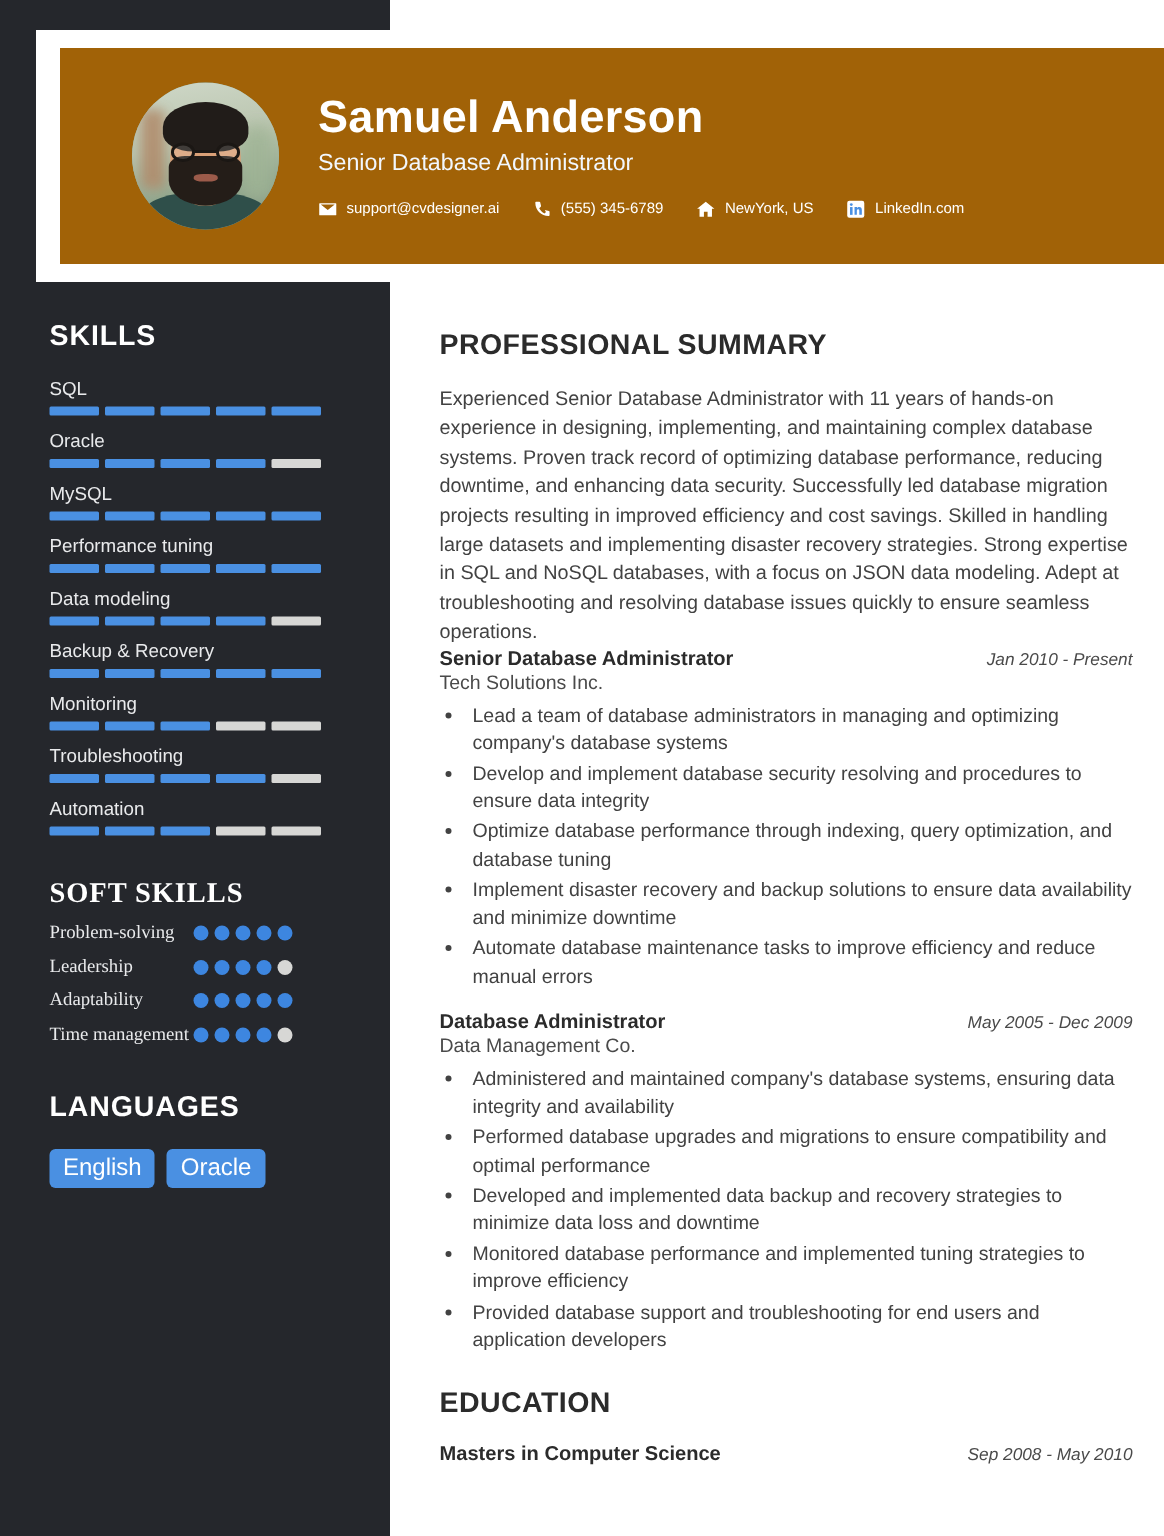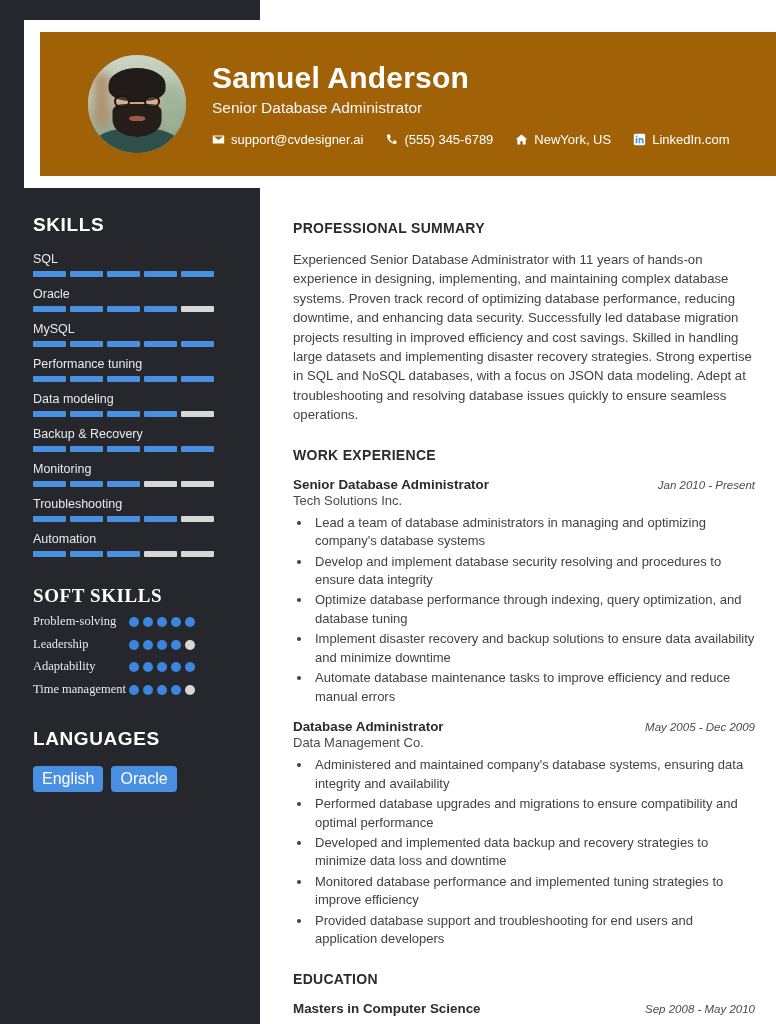--- a/index.html
+++ b/index.html
@@ -59,21 +59,21 @@
   .hdr-text { margin-left:26px; }
   .hdr-name {
     color:#ffffff; font-size:30px; font-weight:bold; letter-spacing:.2px;
     line-height:1.15;
   }
   .hdr-role {
     color:#f2f7fd; font-size:15.5px; font-weight:400; margin-top:4px;
   }
   .hdr-contacts {
     display:flex; align-items:center; gap:22px; margin-top:15px;
-    color:#ffffff; font-size:13px; white-space:nowrap;
+    color:#ffffff; font-size:10px; white-space:nowrap;
   }
   .contact { display:flex; align-items:center; gap:6px; }
   .contact svg { display:block; fill:#ffffff; }
 
   
   .sidebar {
     position:absolute; left:0; top:196px; width:244px; bottom:0;
     padding:18px 30px 0 33px; color:#ffffff;
   }
   .side-h {
@@ -100,21 +100,21 @@
     background:#4a90e2; color:#ffffff; font-size:16px;
     padding:4px 9px; border-radius:4px;
   }
 
   
   .main {
     position:absolute; left:260px; top:196px; right:0; bottom:0;
     padding:24px 21px 0 33px; background:#ffffff; color:#3c3c3c;
   }
   .sec-h {
-    font-size:14px; font-weight:bold; color:#2b2b2b;
+    font-size:19px; font-weight:bold; color:#2b2b2b;
     letter-spacing:.3px; margin-bottom:14px;
   }
   .summary { font-size:13.2px; line-height:1.47; color:#424242; }
 
   .sec-gap { margin-top:22px; }
   .job { margin-bottom:13px; }
   .job-top { display:flex; justify-content:space-between; align-items:baseline; gap:10px; }
   .job-title { font-size:13.4px; font-weight:bold; color:#2b2b2b; }
   .job-date { font-size:11.5px; font-style:italic; color:#4a4a4a; white-space:nowrap; }
   .job-org { font-size:13px; color:#4a4a4a; margin-top:1px; }
@@ -344,21 +344,20 @@
     <div class="langs" id="lang-list">
         <span class="lang-pill">English</span>
         <span class="lang-pill">Oracle</span>
       </div>
   </div>
 
   <div class="main">
     <div class="sec-h">PROFESSIONAL SUMMARY</div>
     <div class="summary">Experienced Senior Database Administrator with 11 years of hands-on experience in designing, implementing, and maintaining complex database systems. Proven track record of optimizing database performance, reducing downtime, and enhancing data security. Successfully led database migration projects resulting in improved efficiency and cost savings. Skilled in handling large datasets and implementing disaster recovery strategies. Strong expertise in SQL and NoSQL databases, with a focus on JSON data modeling. Adept at troubleshooting and resolving database issues quickly to ensure seamless operations.</div>
 
-    <div class="sec-h sec-gap">WORK EXPERIENCE</div>
     <div id="jobs-list">
         <div class="job">
           <div class="job-top">
             <div class="job-title">Senior Database Administrator</div>
             <div class="job-date">Jan 2010 - Present</div>
           </div>
           <div class="job-org">Tech Solutions Inc.</div>
           <ul class="bullets">
             <li>Lead a team of database administrators in managing and optimizing company's database systems</li>
             <li>Develop and implement database security resolving and procedures to ensure data integrity</li>

